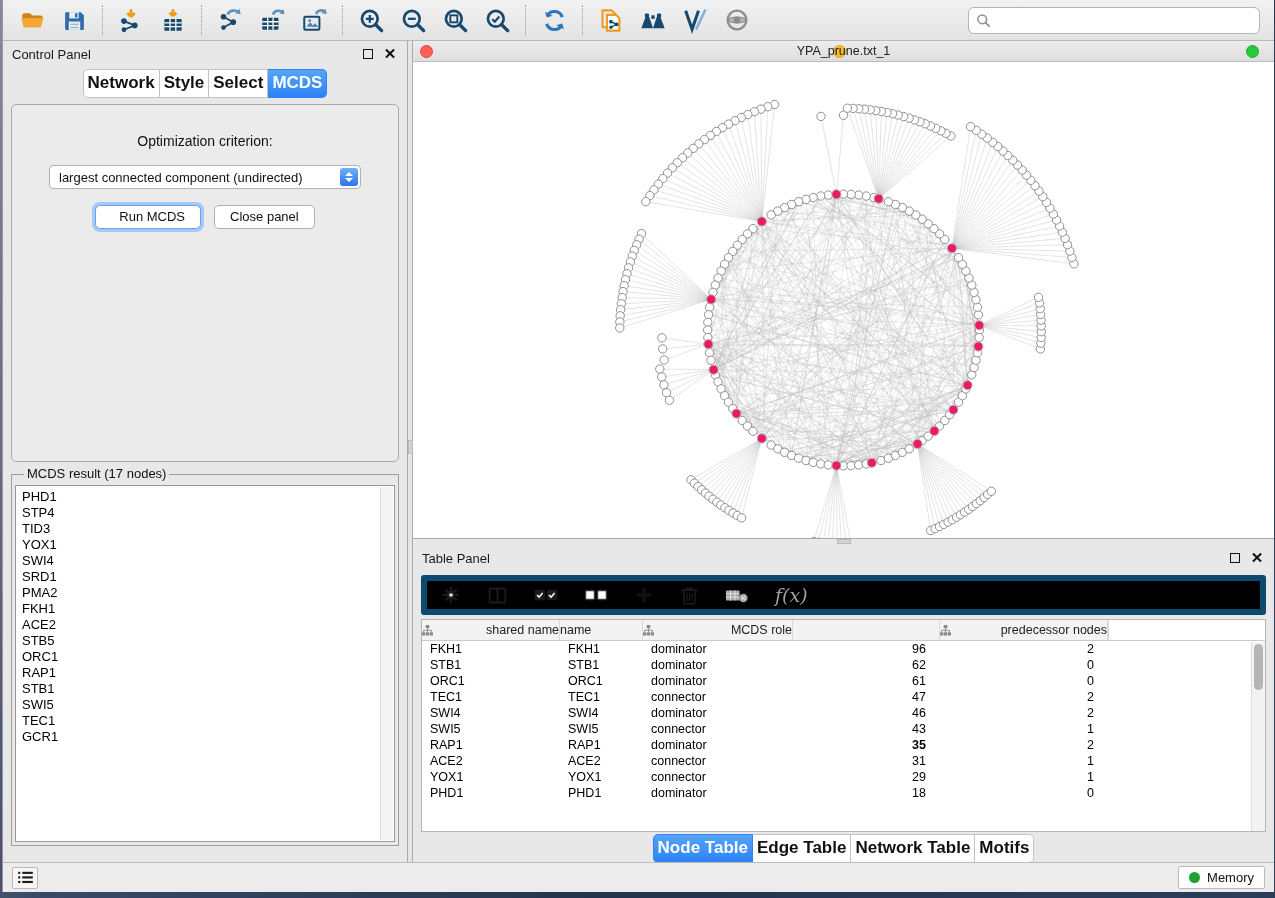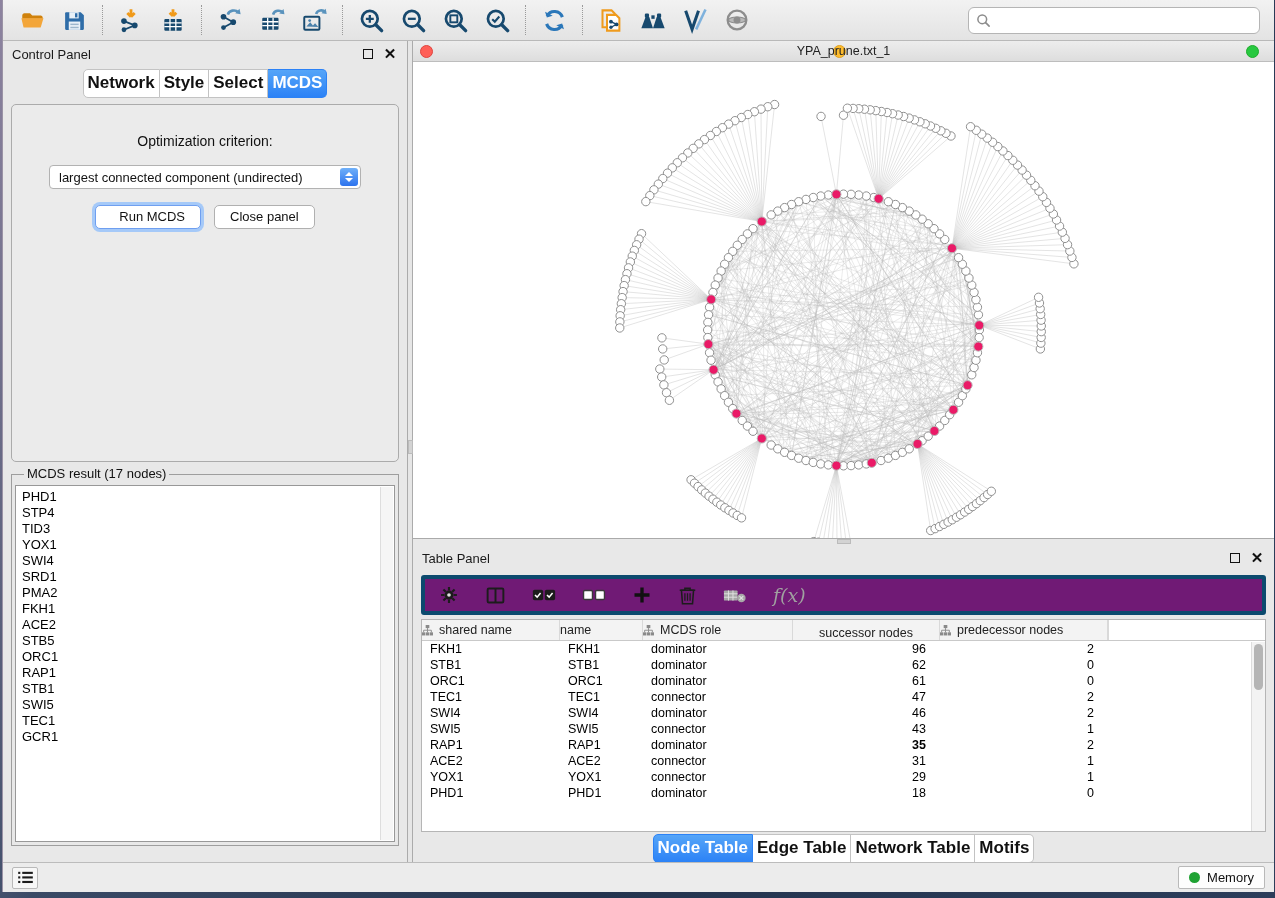--- a/index.html
+++ b/index.html
@@ -106,32 +106,32 @@
     position:absolute; left:0; right:0; text-align:center; font-size:12.5px; color:#222;
   }
   #network-canvas { flex:1; background:#fff; position:relative; min-height:0; }
   #network-canvas svg { position:absolute; inset:0; }
   
   #hsplit { height:6px; flex:none; background:#e8e8e8; position:relative; }
   #hsplit .grip { position:absolute; left:50%; top:0; width:14px; height:5px; margin-left:-7px; background:#d3d3d3; border:1px solid #bbb; }
   
   #table-panel { flex:1; display:flex; flex-direction:column; min-height:0; background:#e8e8e8; }
   #table-toolbar {
-    margin:4px 8px 0; height:40px; flex:none; background:#701a75;
-    border:4px solid #0c4a6e; border-radius:3px; display:flex; align-items:center; padding:0 14px; gap:26px;
+    margin:4px 8px 0; height:40px; flex:none; background:#000000;
+    border:6px solid #0c4a6e; border-radius:3px; display:flex; align-items:center; padding:0 14px; gap:26px;
   }
   .ttbtn { display:flex; align-items:center; justify-content:center; }
   .fx { font-family:"DejaVu Serif", serif; font-style:italic; font-size:19px; color:#a0a0a0; }
   #table-wrap {
     margin:4px 8px 0; flex:1; background:#fff; border:1px solid #b5b5b5; min-height:0;
     position:relative; overflow:hidden; display:flex; flex-direction:column;
   }
   #table-head { display:flex; flex:none; height:21px; background:#f3f3f3; border-bottom:1px solid #c9c9c9; }
   .hcell {
-    display:flex; align-items:center; justify-content:flex-start; gap:6px;
+    display:flex; align-items:center; justify-content:space-between; gap:20px;
     border-right:1px solid #d9d9d9; font-size:12.5px; color:#222; flex:none; overflow:hidden;
   }
   .hcell:last-child { border-right:none; }
   .trow { display:flex; height:16px; flex:none; align-items:center; }
   .tcell { flex:none; font-size:12.5px; color:#000; padding:0 8px; white-space:nowrap; overflow:hidden; }
   .tcell.num { text-align:right; padding-right:14px; }
   #table-scroll {
     position:absolute; top:22px; right:0; bottom:0; width:14px;
     background:#f3f3f3; border-left:1px solid #ddd;
   }

